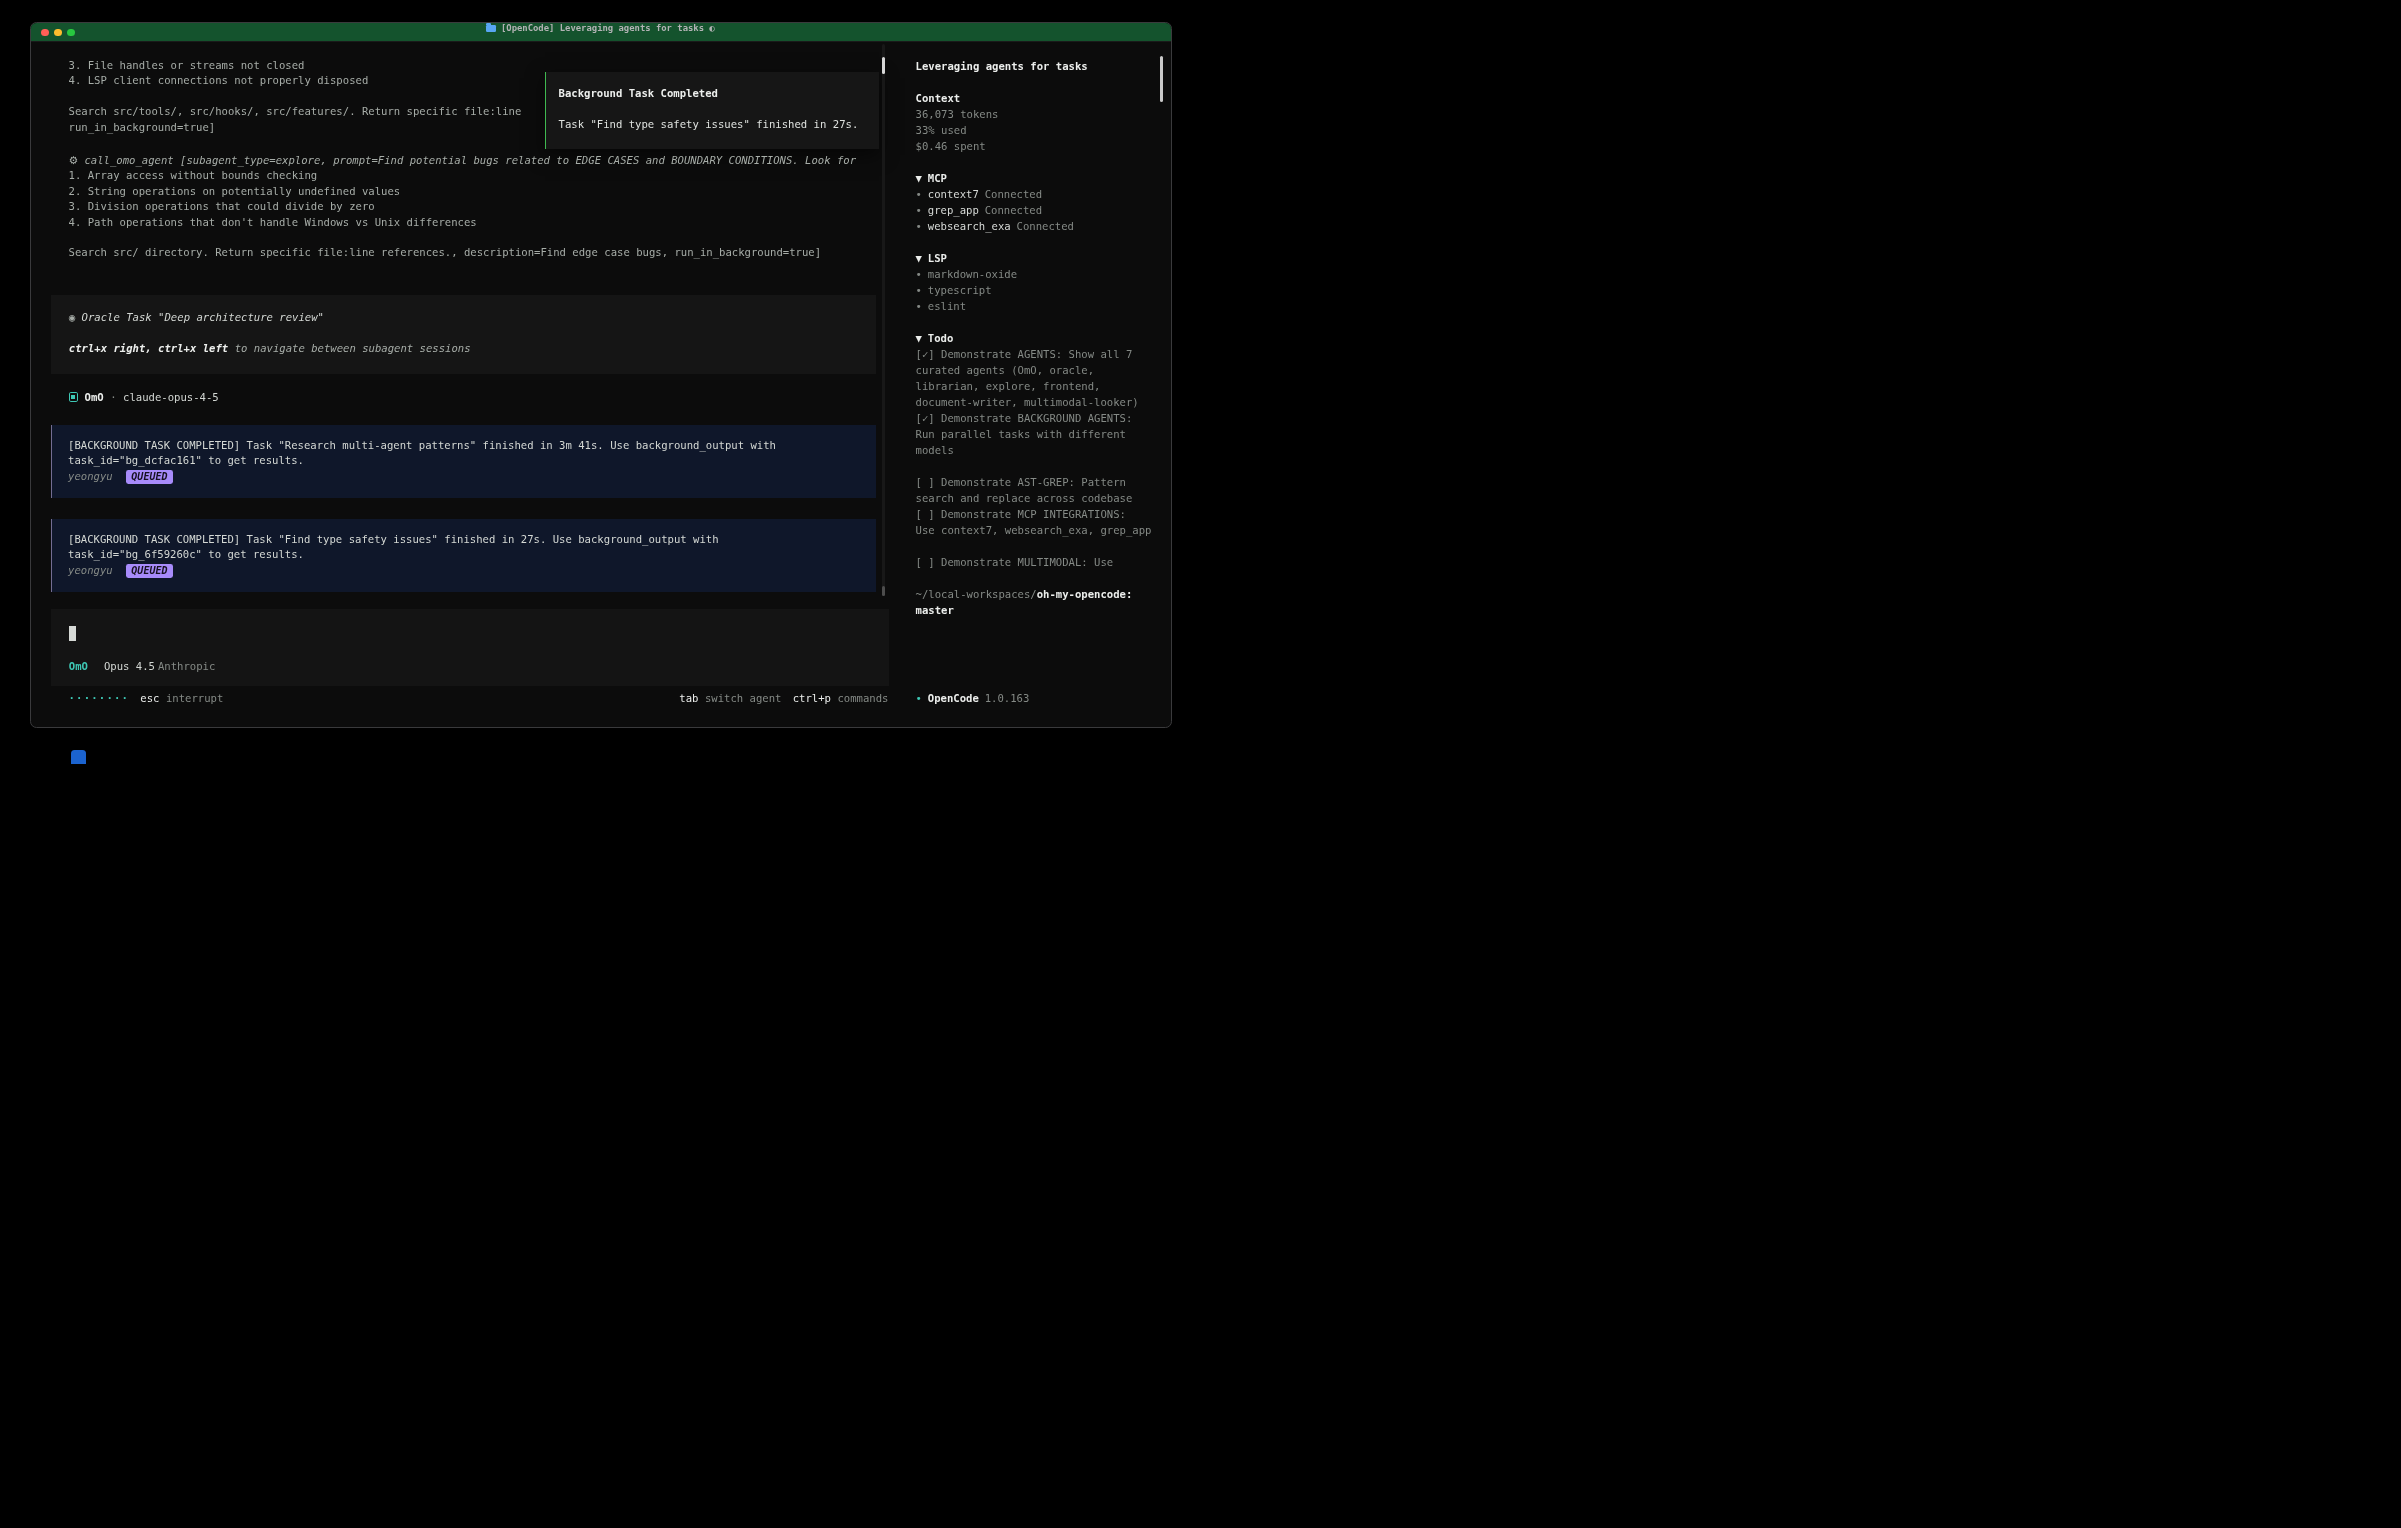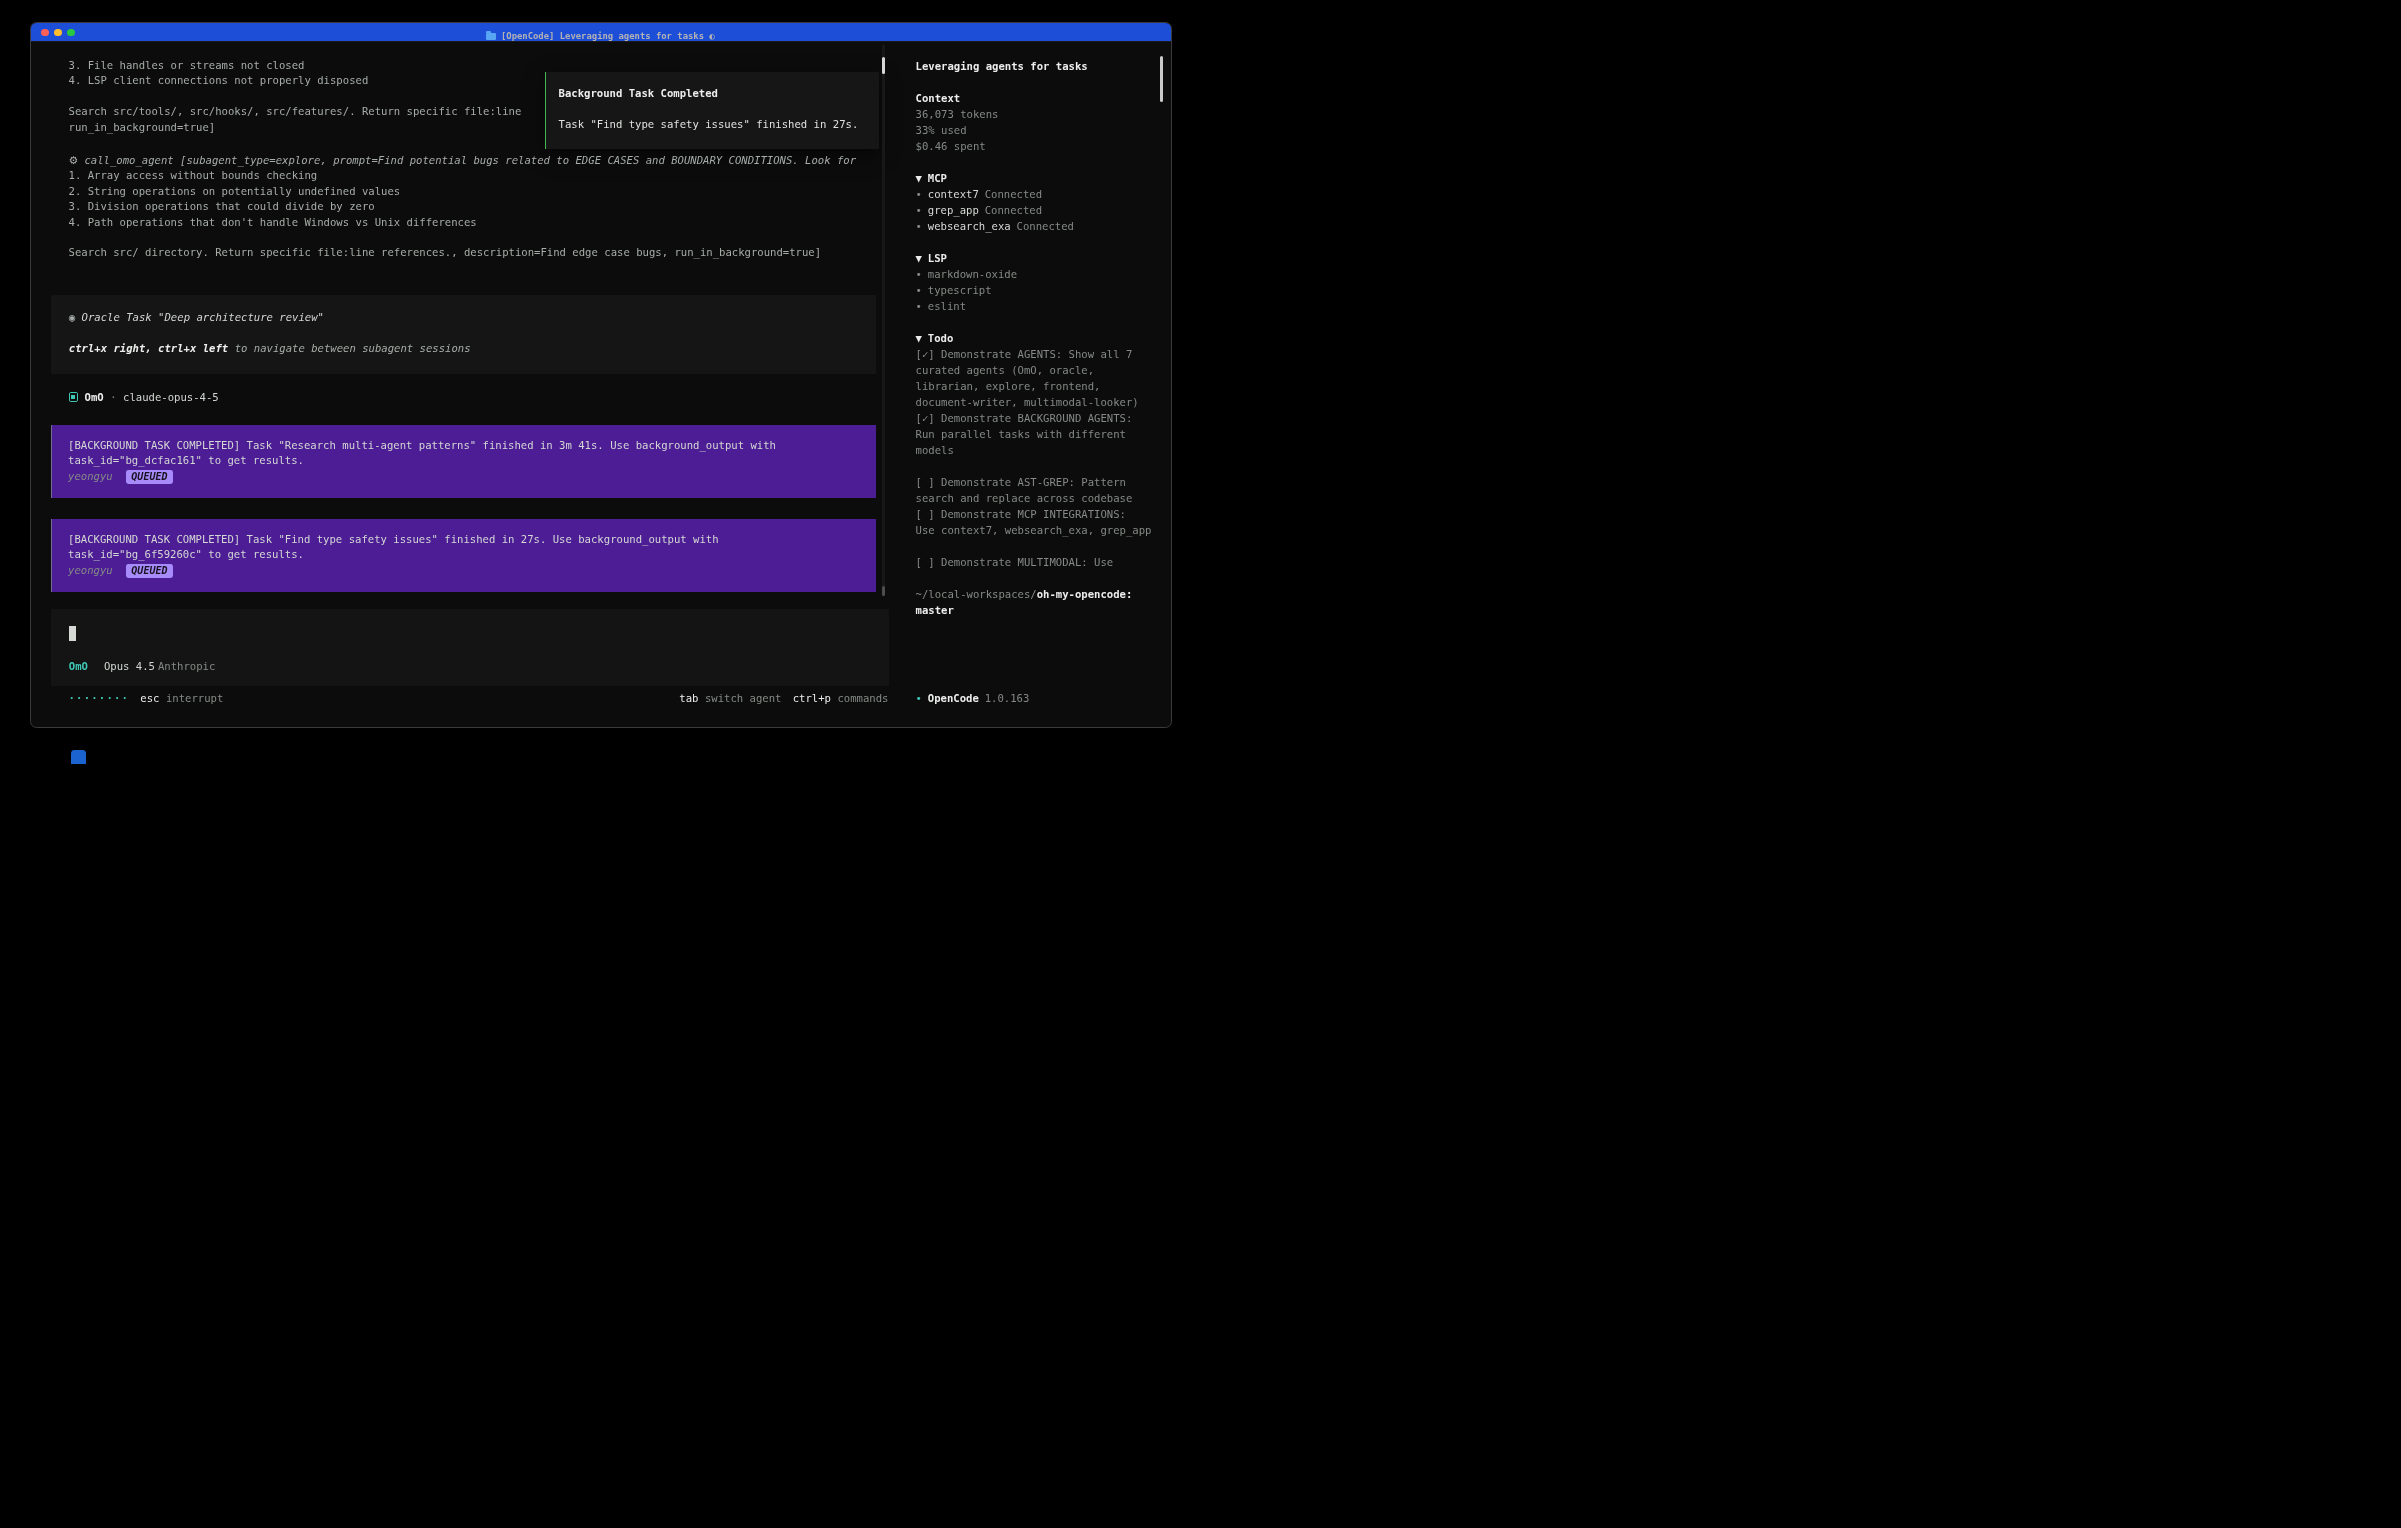--- a/index.html
+++ b/index.html
@@ -6,22 +6,22 @@
   html,body { width:1201px; height:764px; background:#000; overflow:hidden; }
   body { font-family:"DejaVu Sans Mono","DejaVu Sans",monospace; font-size:10.6px; color:#c6cac7; position:relative; }
 
   .window {
     position:absolute; left:29.5px; top:22px; width:1142px; height:706px;
     background:#0c0c0c; border-radius:6.5px; overflow:hidden;
     border:0.6px solid #3a3a3c; box-shadow:0 15.4px 41px rgba(0,0,0,.75);
   }
   .titlebar {
     position:absolute; left:0; top:0; right:0; height:19px;
-    background:#1d4ed8; border-bottom:0.6px solid #1a1a1a;
-    display:flex; align-items:flex-end; justify-content:center;
+    background:#14532d; border-bottom:0.6px solid #1a1a1a;
+    display:flex; align-items:flex-start; justify-content:center;
   }
   .traffic { position:absolute; left:10.6px; top:0; height:19px; display:flex; align-items:center; gap:5.3px; }
   .tl { width:7.7px; height:7.7px; border-radius:50%; }
   .tl.red{background:#ff5f57} .tl.yellow{background:#febc2e} .tl.green{background:#28c840}
   .titletext { display:flex; align-items:center; gap:4.7px; font-size:8.9px; font-weight:bold; color:#b3b3b5; }
   .folder-icon { display:inline-block; width:10px; height:7px; background:#58a6f3; border-radius:1.2px; position:relative; }
   .folder-icon::before { content:""; position:absolute; left:0; top:-1.8px; width:4.7px; height:2.4px; background:#58a6f3; border-radius:1.2px 1.2px 0 0; }
 
   .line { line-height:15.4px;font-style:italic; }
   .prewrap { white-space:pre-wrap; line-height:15.4px; }
@@ -50,21 +50,21 @@
     background:#151515; padding:15.4px 0 0 18.3px;
   }
   .oracle .o-hint { margin-top:15.4px; }
 
   .agent-header { position:absolute; left:38px; top:366px; height:16px; display:flex; align-items:center; gap:6.5px; }
   .agent-icon { width:9.5px; height:9.5px; border:1.2px solid #3ec8b5; border-radius:1.8px; position:relative; }
   .agent-icon::before { content:""; position:absolute; left:1.8px; top:1.8px; width:3.5px; height:3.5px; background:#3ec8b5; }
 
   .msg {
     position:absolute; left:20px; width:825px; height:73px;
-    background:#4c1d95; border-left:1.8px solid #736d92; padding:13px 0 0 16.5px;
+    background:#0f172a; border-left:1.8px solid #736d92; padding:13px 0 0 16.5px;
   }
   .msg.m1 { top:402px; } .msg.m2 { top:496px; }
   .badge {
     display:inline-block; background:#a78bfa; color:#171120; font-weight:bold;
     padding:0 5.3px; border-radius:2.4px; margin-left:7px; line-height:14px; font-size:10px;
   }
 
   .input-box {
     position:absolute; left:20px; top:586px; width:838px; height:77px;
     background:#141414; padding:16.5px 0 0 18.3px;

